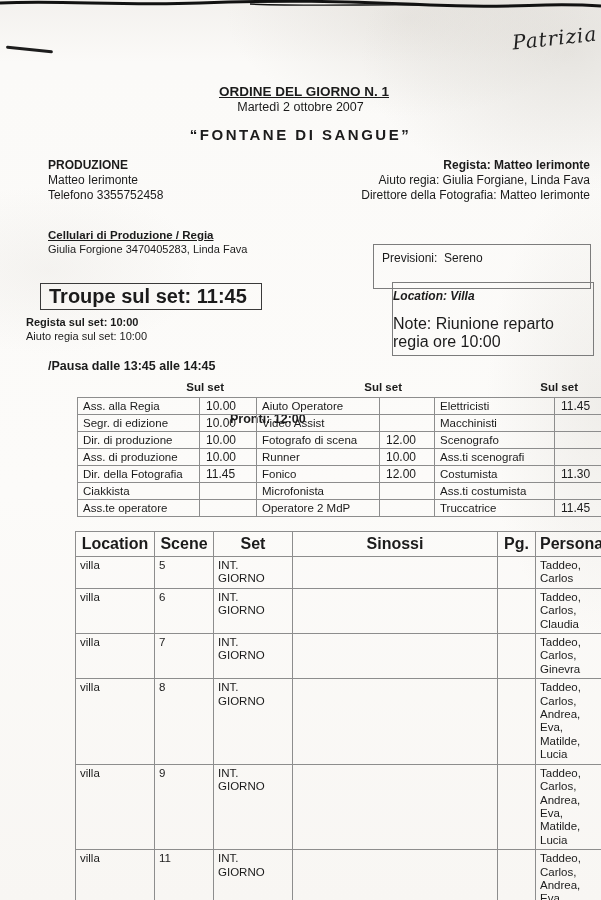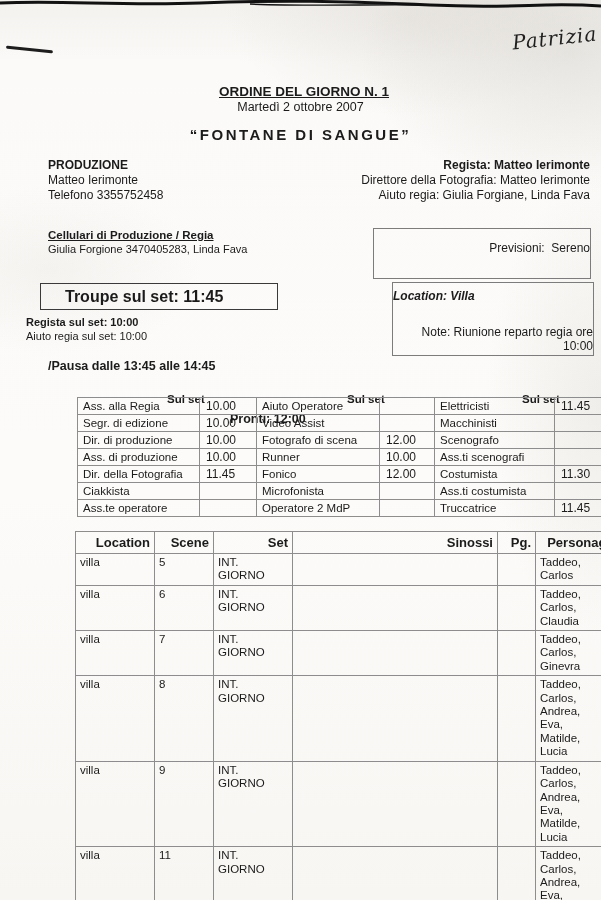--- a/index.html
+++ b/index.html
@@ -20,40 +20,40 @@
   .title-block{position:absolute;left:0;top:84px;width:601px;text-align:center;}
   .doc-title{font-size:13.5px;font-weight:bold;text-decoration:underline;padding-left:7px;}
   .doc-date{font-size:12.5px;margin-top:1px;}
   .film-title{position:absolute;left:0;top:126px;width:601px;text-align:center;font-size:15px;font-weight:bold;letter-spacing:2.5px;}
   .prod-block{position:absolute;left:48px;top:158px;font-size:12px;line-height:15px;}
   .prod-label{font-weight:bold;}
   .dir-block{position:absolute;right:11px;top:158px;text-align:right;font-size:12px;line-height:15px;}
   .dir-line1{font-weight:bold;}
   .contacts{position:absolute;left:48px;top:229px;font-size:11px;line-height:13.5px;}
   .contacts-title{font-weight:bold;text-decoration:underline;font-size:11.5px;}
-  .weather-box{position:absolute;left:373px;top:228px;width:208px;height:37px;border:1px solid #7c7c7c;padding:12px 0 0 8px;font-size:12px;white-space:pre-wrap;text-align:right;}
-  .troupe-box{position:absolute;left:40px;top:283px;width:212px;height:25px;border:1px solid #3a3a3a;font-weight:bold;font-size:16px;line-height:25px;padding-left:24px;}
+  .weather-box{position:absolute;left:373px;top:244px;width:208px;height:37px;border:1px solid #7c7c7c;padding:6px 0 0 8px;font-size:12px;white-space:pre-wrap;}
+  .troupe-box{position:absolute;left:40px;top:283px;width:212px;height:25px;border:1px solid #3a3a3a;font-weight:bold;font-size:20px;line-height:25px;padding-left:8px;}
   .set-times{position:absolute;left:26px;top:316px;font-size:11px;line-height:13.5px;}
   .set-times .bold{font-weight:bold;}
   .location-box{position:absolute;left:392px;top:282px;width:200px;height:60px;border:1px solid #7c7c7c;padding:6px 0;}
   .location-line{font-weight:bold;font-style:italic;font-size:12px;}
-  .note-line{font-size:12px;margin-top:22px;text-align:right;}
+  .note-line{font-size:16px;margin-top:12px;}
   .pausa-line{position:absolute;left:48px;top:359px;font-size:12.5px;font-weight:bold;}
   .pronti-line{position:absolute;left:230px;top:372px;font-size:12.5px;font-weight:bold;margin-top:40px;}
   .sulset-row{position:absolute;left:45px;top:381px;width:533px;height:14px;}
-  .sulset-row span{position:absolute;font-size:11.5px;font-weight:bold;text-align:left;margin-top:12px;}
+  .sulset-row span{position:absolute;font-size:11.5px;font-weight:bold;text-align:right;}
   .ss1{left:122px;width:57px;}
   .ss2{left:302px;width:55px;}
   .ss3{left:477px;width:56px;}
   table{border-collapse:collapse;table-layout:fixed;margin-left:32px;}
   .crew-table{position:absolute;left:45px;top:397px;width:533px;border:1px solid #555;}
   .crew-table td{border:1px solid #8d8d8d;height:16px;padding:0 0 0 5px;font-size:11.5px;overflow:hidden;white-space:nowrap;}
   .crew-table td.t{font-size:12px;padding-left:6px;}
   .scene-table{position:absolute;left:43px;top:531px;width:547px;border:1px solid #555;}
-  .scene-table th{border:1px solid #8d8d8d;font-size:13px;text-align:right;padding:3px 4px;height:14px;}
+  .scene-table th{border:1px solid #8d8d8d;font-size:16px;text-align:center;padding:3px 4px;height:14px;}
   .scene-table td{border:1px solid #8d8d8d;font-size:11.5px;vertical-align:top;padding:2px 4px;white-space:pre-line;line-height:13.4px;}
 </style>
 </head>
 <body>
 
 <div class="page">
 
   <svg class="scan-top" viewBox="0 0 601 12" preserveAspectRatio="none">
     <path d="M0,3 C60,0 120,6 200,3 S340,1 430,5 S540,2 601,6" stroke="#111" stroke-width="3" fill="none"></path>
     <path d="M250,4 C320,7 400,3 470,6" stroke="#111" stroke-width="1.5" fill="none"></path>
@@ -71,22 +71,22 @@
   <div class="film-title">“FONTANE DI SANGUE”</div>
 
   <div class="prod-block">
     <div class="prod-label">PRODUZIONE</div>
     <div>Matteo Ierimonte</div>
     <div>Telefono 3355752458</div>
   </div>
 
   <div class="dir-block">
     <div class="dir-line1">Regista: Matteo Ierimonte</div>
+    <div>Aiuto regia: Giulia Forgiane, Linda Fava</div>
     <div>Direttore della Fotografia: Matteo Ierimonte</div>
-    <div>Aiuto regia: Giulia Forgiane, Linda Fava</div>
   </div>
 
   <div class="contacts">
     <div class="contacts-title">Cellulari di Produzione / Regia</div>
     <div>Giulia Forgione 3470405283, Linda Fava</div>
   </div>
 
   <div class="weather-box">Previsioni:  Sereno</div>
 
   <div class="troupe-box">Troupe sul set: 11:45</div>

